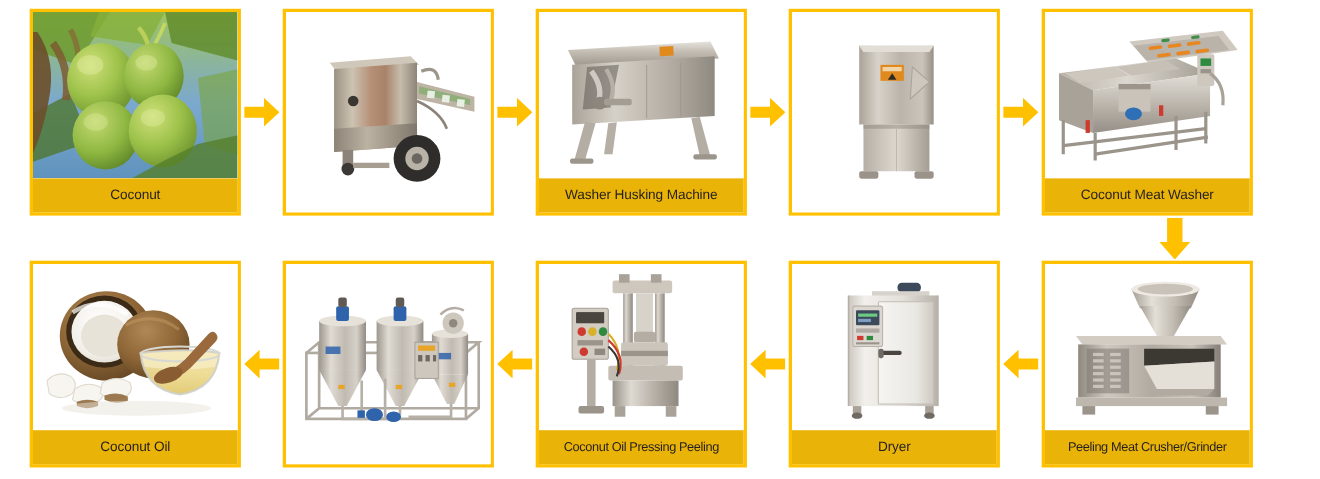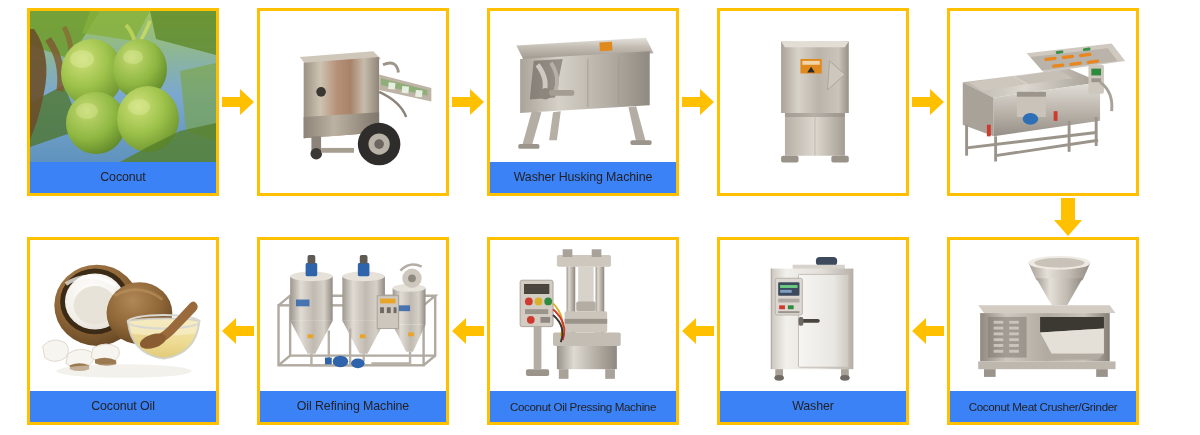--- a/index.html
+++ b/index.html
@@ -50,21 +50,21 @@
     display: flex;
     align-items: center;
     justify-content: center;
   }
   .card-media.bleed { padding: 0; }
   .card-media.inset { padding: 5px; }
 
   .card-label {
     flex: 0 0 31px;
     height: 31px;
-    background: #3b82f6;
+    background: #eab308;
     color: #231f20;
     font-size: 12.4px;
     line-height: 31px;
     text-align: center;
     white-space: nowrap;
     letter-spacing: -0.1px;
     overflow: hidden;
   }
   .card-label.tight { font-size: 11.6px; letter-spacing: -0.35px; }
 
@@ -367,20 +367,21 @@
             <path d="M12 96 L12 128"></path>
               <path d="M42 108 L42 134"></path>
             <path d="M118 92 L118 124"></path>
               <path d="M146 88 L146 118"></path>
             <path d="M12 120 L146 104"></path>
             <path d="M42 128 L148 112"></path>
           </g>
           <path d="M150 52 q14 10 12 30" stroke="#a8a299" stroke-width="3" fill="none"></path>
         </svg>
       </div>
+      <div class="card-label">Coconut Meat Washer</div>
     </div>
 
     <div class="spacer sp-right"></div>
   </div>
 
   <div class="arrow-down">
     <svg width="28" height="38" viewBox="0 0 28 38">
       <path d="M7 0 H21 V22 H28 L14 38 L0 22 H7 Z" fill="#FFC000"></path>
     </svg>
   </div>
@@ -511,21 +512,20 @@
 
           <ellipse cx="78" cy="120" rx="8" ry="6" fill="#2f63ab"></ellipse>
           <ellipse cx="96" cy="122" rx="7" ry="5" fill="#2f63ab"></ellipse>
           <rect x="62" y="116" width="7" height="7" fill="#2f63ab"></rect>
 
           <rect x="44" y="92" width="6" height="4" fill="#e8a52a"></rect>
           <rect x="98" y="92" width="6" height="4" fill="#e8a52a"></rect>
           <rect x="148" y="90" width="6" height="4" fill="#e8a52a"></rect>
         </svg>
       </div>
-      <div class="card-label">Oil Refining Machine</div>
     </div>
 
     <div class="arrow">
       <svg width="32" height="26" viewBox="0 0 32 26">
         <path d="M32 8 H14 V0 L0 13 L14 26 V18 H32 Z" fill="#FFC000"></path>
       </svg>
     </div>
 
     <div class="card">
       <div class="card-media inset">
@@ -569,21 +569,21 @@
           <rect x="47" y="74" width="10" height="6" fill="#8e8880"></rect>
 
           <path d="M60 60 q14 14 8 34" stroke="#d7b12a" stroke-width="2" fill="none"></path>
           <path d="M60 66 q16 14 10 32" stroke="#cf3a2e" stroke-width="2" fill="none"></path>
           <path d="M60 72 q14 12 8 28" stroke="#3a3631" stroke-width="2" fill="none"></path>
 
           <rect x="40" y="84" width="8" height="44" fill="#b3ada4"></rect>
           <rect x="32" y="128" width="24" height="7" rx="2" fill="#9a948b"></rect>
         </svg>
       </div>
-      <div class="card-label tight">Coconut Oil Pressing Machine</div>
+      <div class="card-label tight">Coconut Oil Pressing Peeling</div>
     </div>
 
     <div class="arrow">
       <svg width="32" height="26" viewBox="0 0 32 26">
         <path d="M32 8 H14 V0 L0 13 L14 26 V18 H32 Z" fill="#FFC000"></path>
       </svg>
     </div>
 
     <div class="card">
       <div class="card-media inset">
@@ -627,21 +627,21 @@
 
           <path d="M48 24 L48 128" stroke="#b5afa7" stroke-width="1.5"></path>
           <path d="M132 24 L132 128" stroke="#b5afa7" stroke-width="1.5"></path>
 
           <rect x="52" y="128" width="8" height="8" fill="#a8a299"></rect>
           <rect x="120" y="128" width="8" height="8" fill="#a8a299"></rect>
           <ellipse cx="56" cy="137" rx="5" ry="3" fill="#6f6a63"></ellipse>
           <ellipse cx="124" cy="137" rx="5" ry="3" fill="#6f6a63"></ellipse>
         </svg>
       </div>
-      <div class="card-label">Washer</div>
+      <div class="card-label">Dryer</div>
     </div>
 
     <div class="arrow">
       <svg width="32" height="26" viewBox="0 0 32 26">
         <path d="M32 8 H14 V0 L0 13 L14 26 V18 H32 Z" fill="#FFC000"></path>
       </svg>
     </div>
 
     <div class="card">
       <div class="card-media inset">
@@ -690,19 +690,19 @@
 
           <path d="M88 74 L154 74 L154 86 L88 90 Z" fill="#3c3832"></path>
           <path d="M88 90 L154 86 L154 112 L100 112 Z" fill="#e4dfd7"></path>
           <path d="M100 112 L154 112 L148 118 L96 118 Z" fill="#b0aaa1"></path>
 
           <rect x="24" y="120" width="142" height="8" fill="#bdb7ae"></rect>
           <rect x="30" y="128" width="12" height="8" fill="#9a948b"></rect>
           <rect x="146" y="128" width="12" height="8" fill="#9a948b"></rect>
         </svg>
       </div>
-      <div class="card-label tight">Coconut Meat Crusher/Grinder</div>
+      <div class="card-label tight">Peeling Meat Crusher/Grinder</div>
     </div>
 
     <div class="spacer sp-right"></div>
   </div>
 
 </div>
 
 </body></html>

